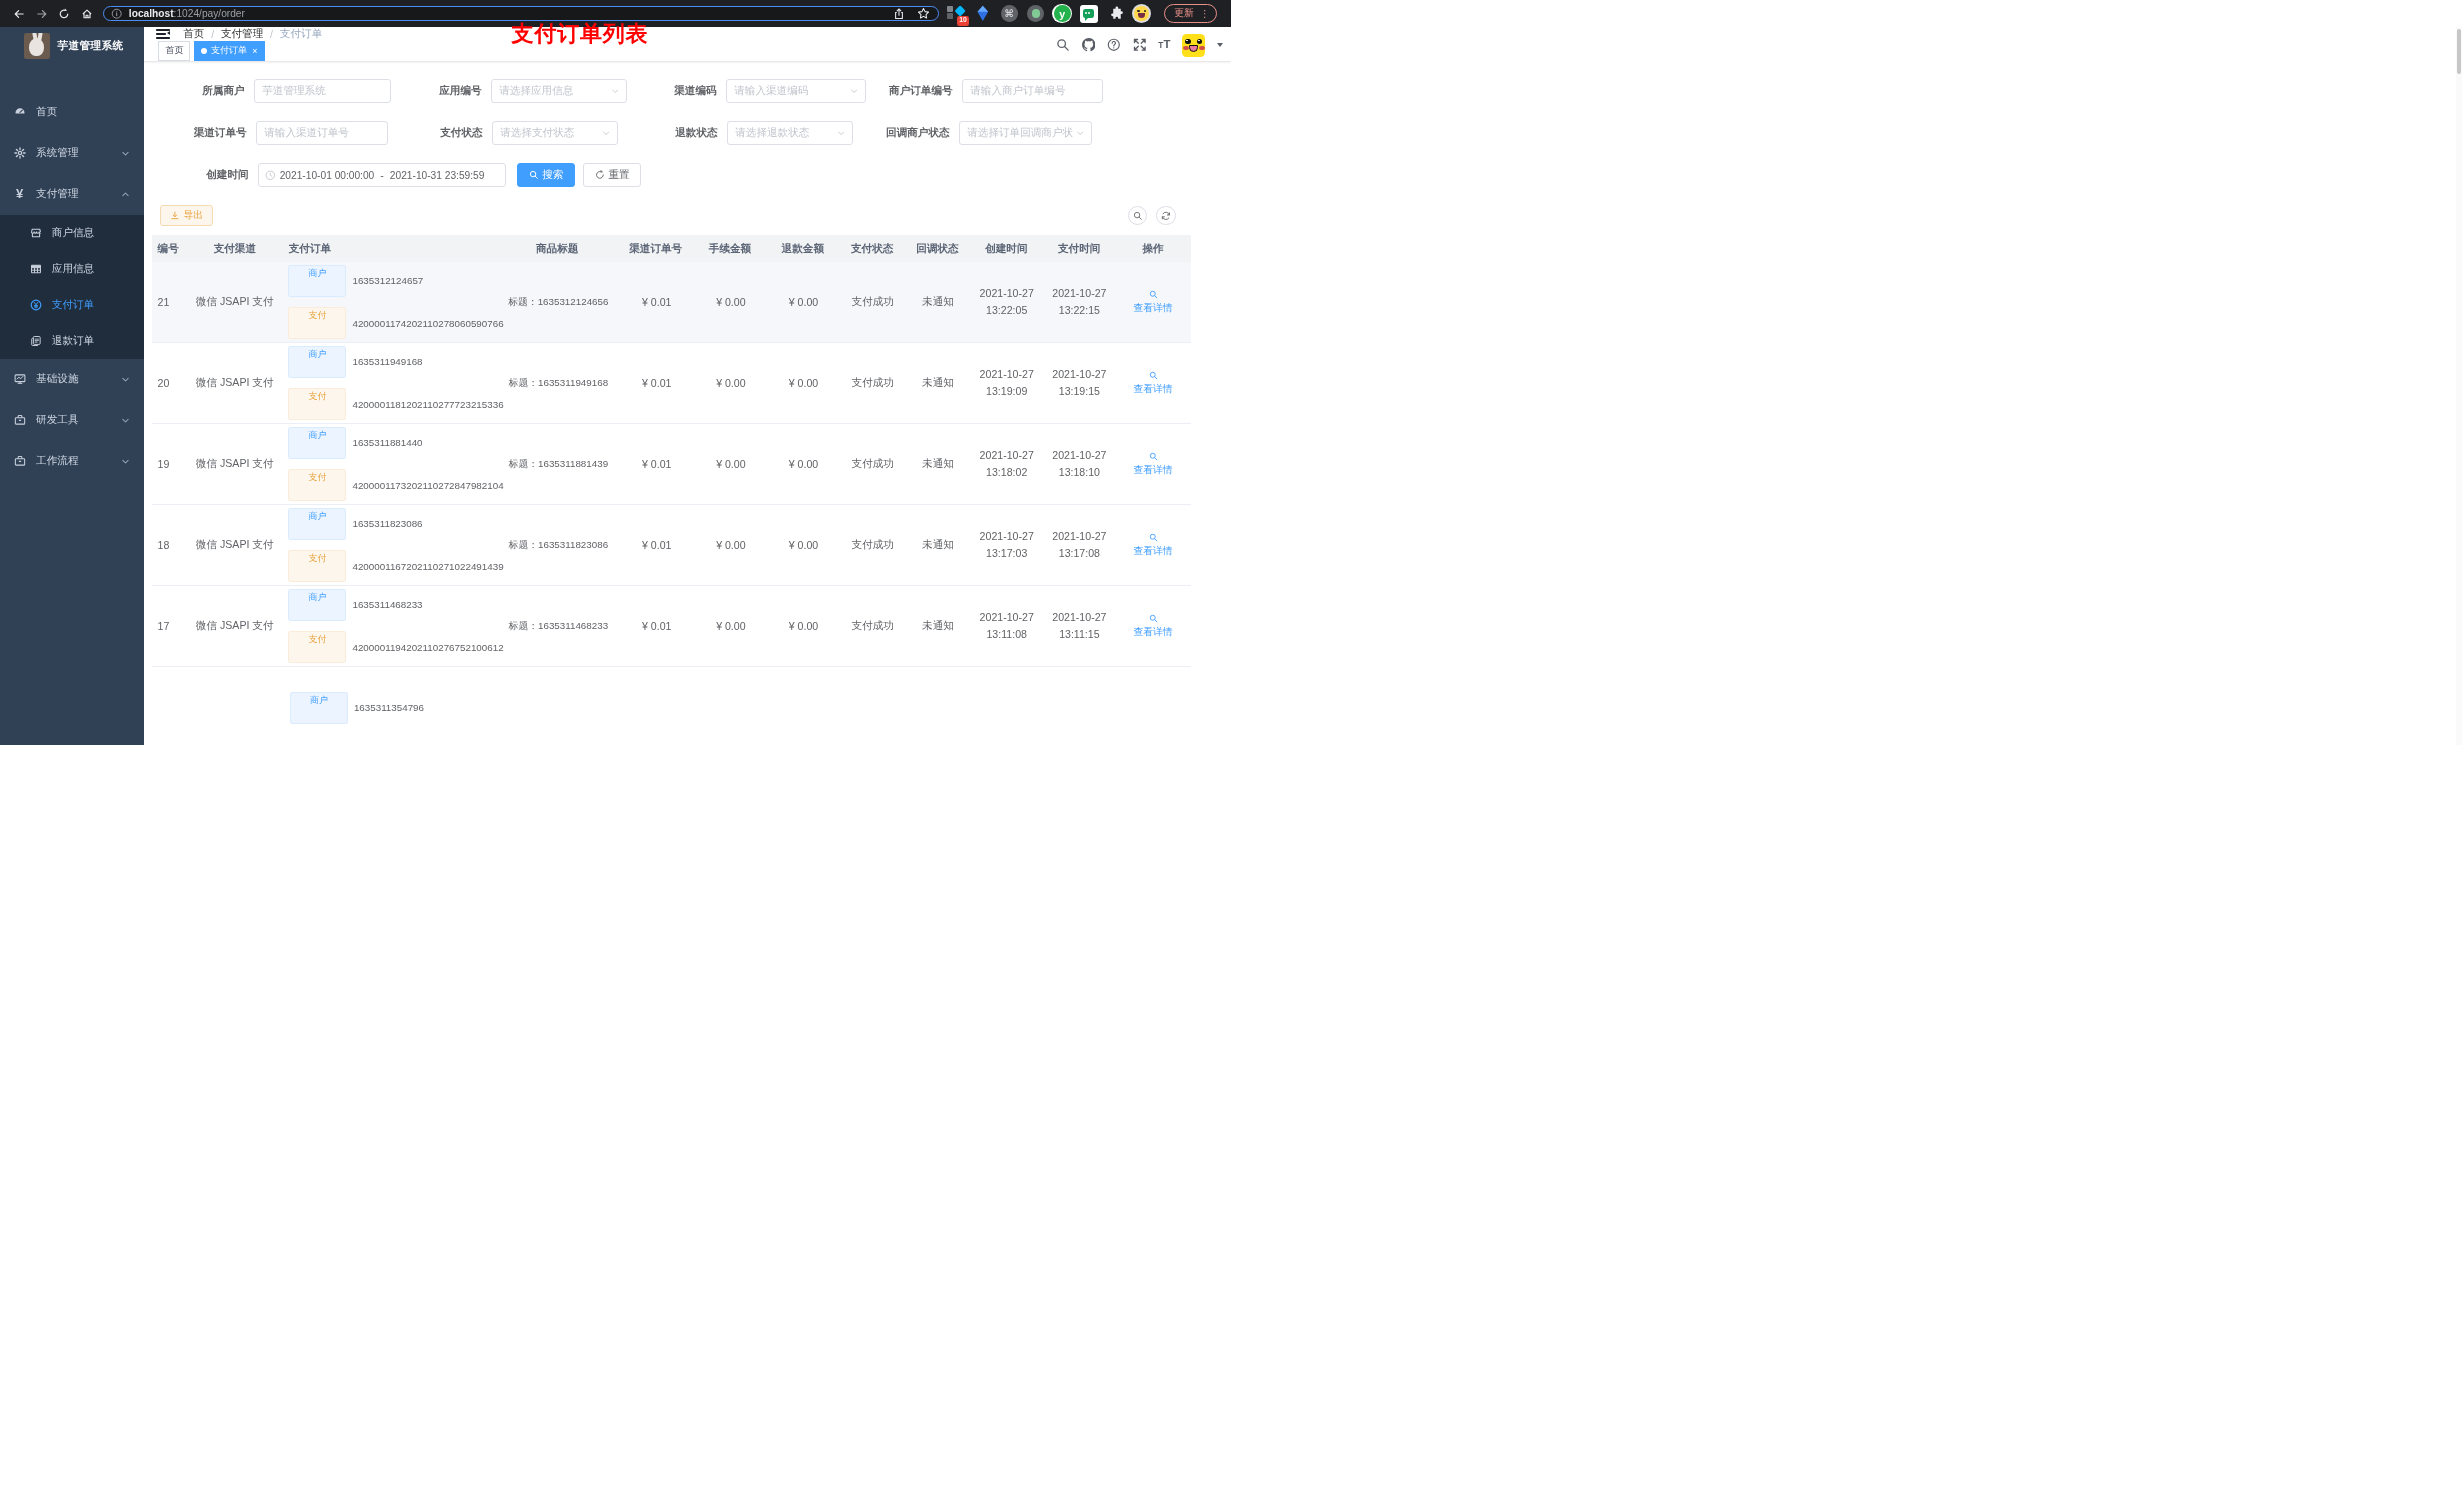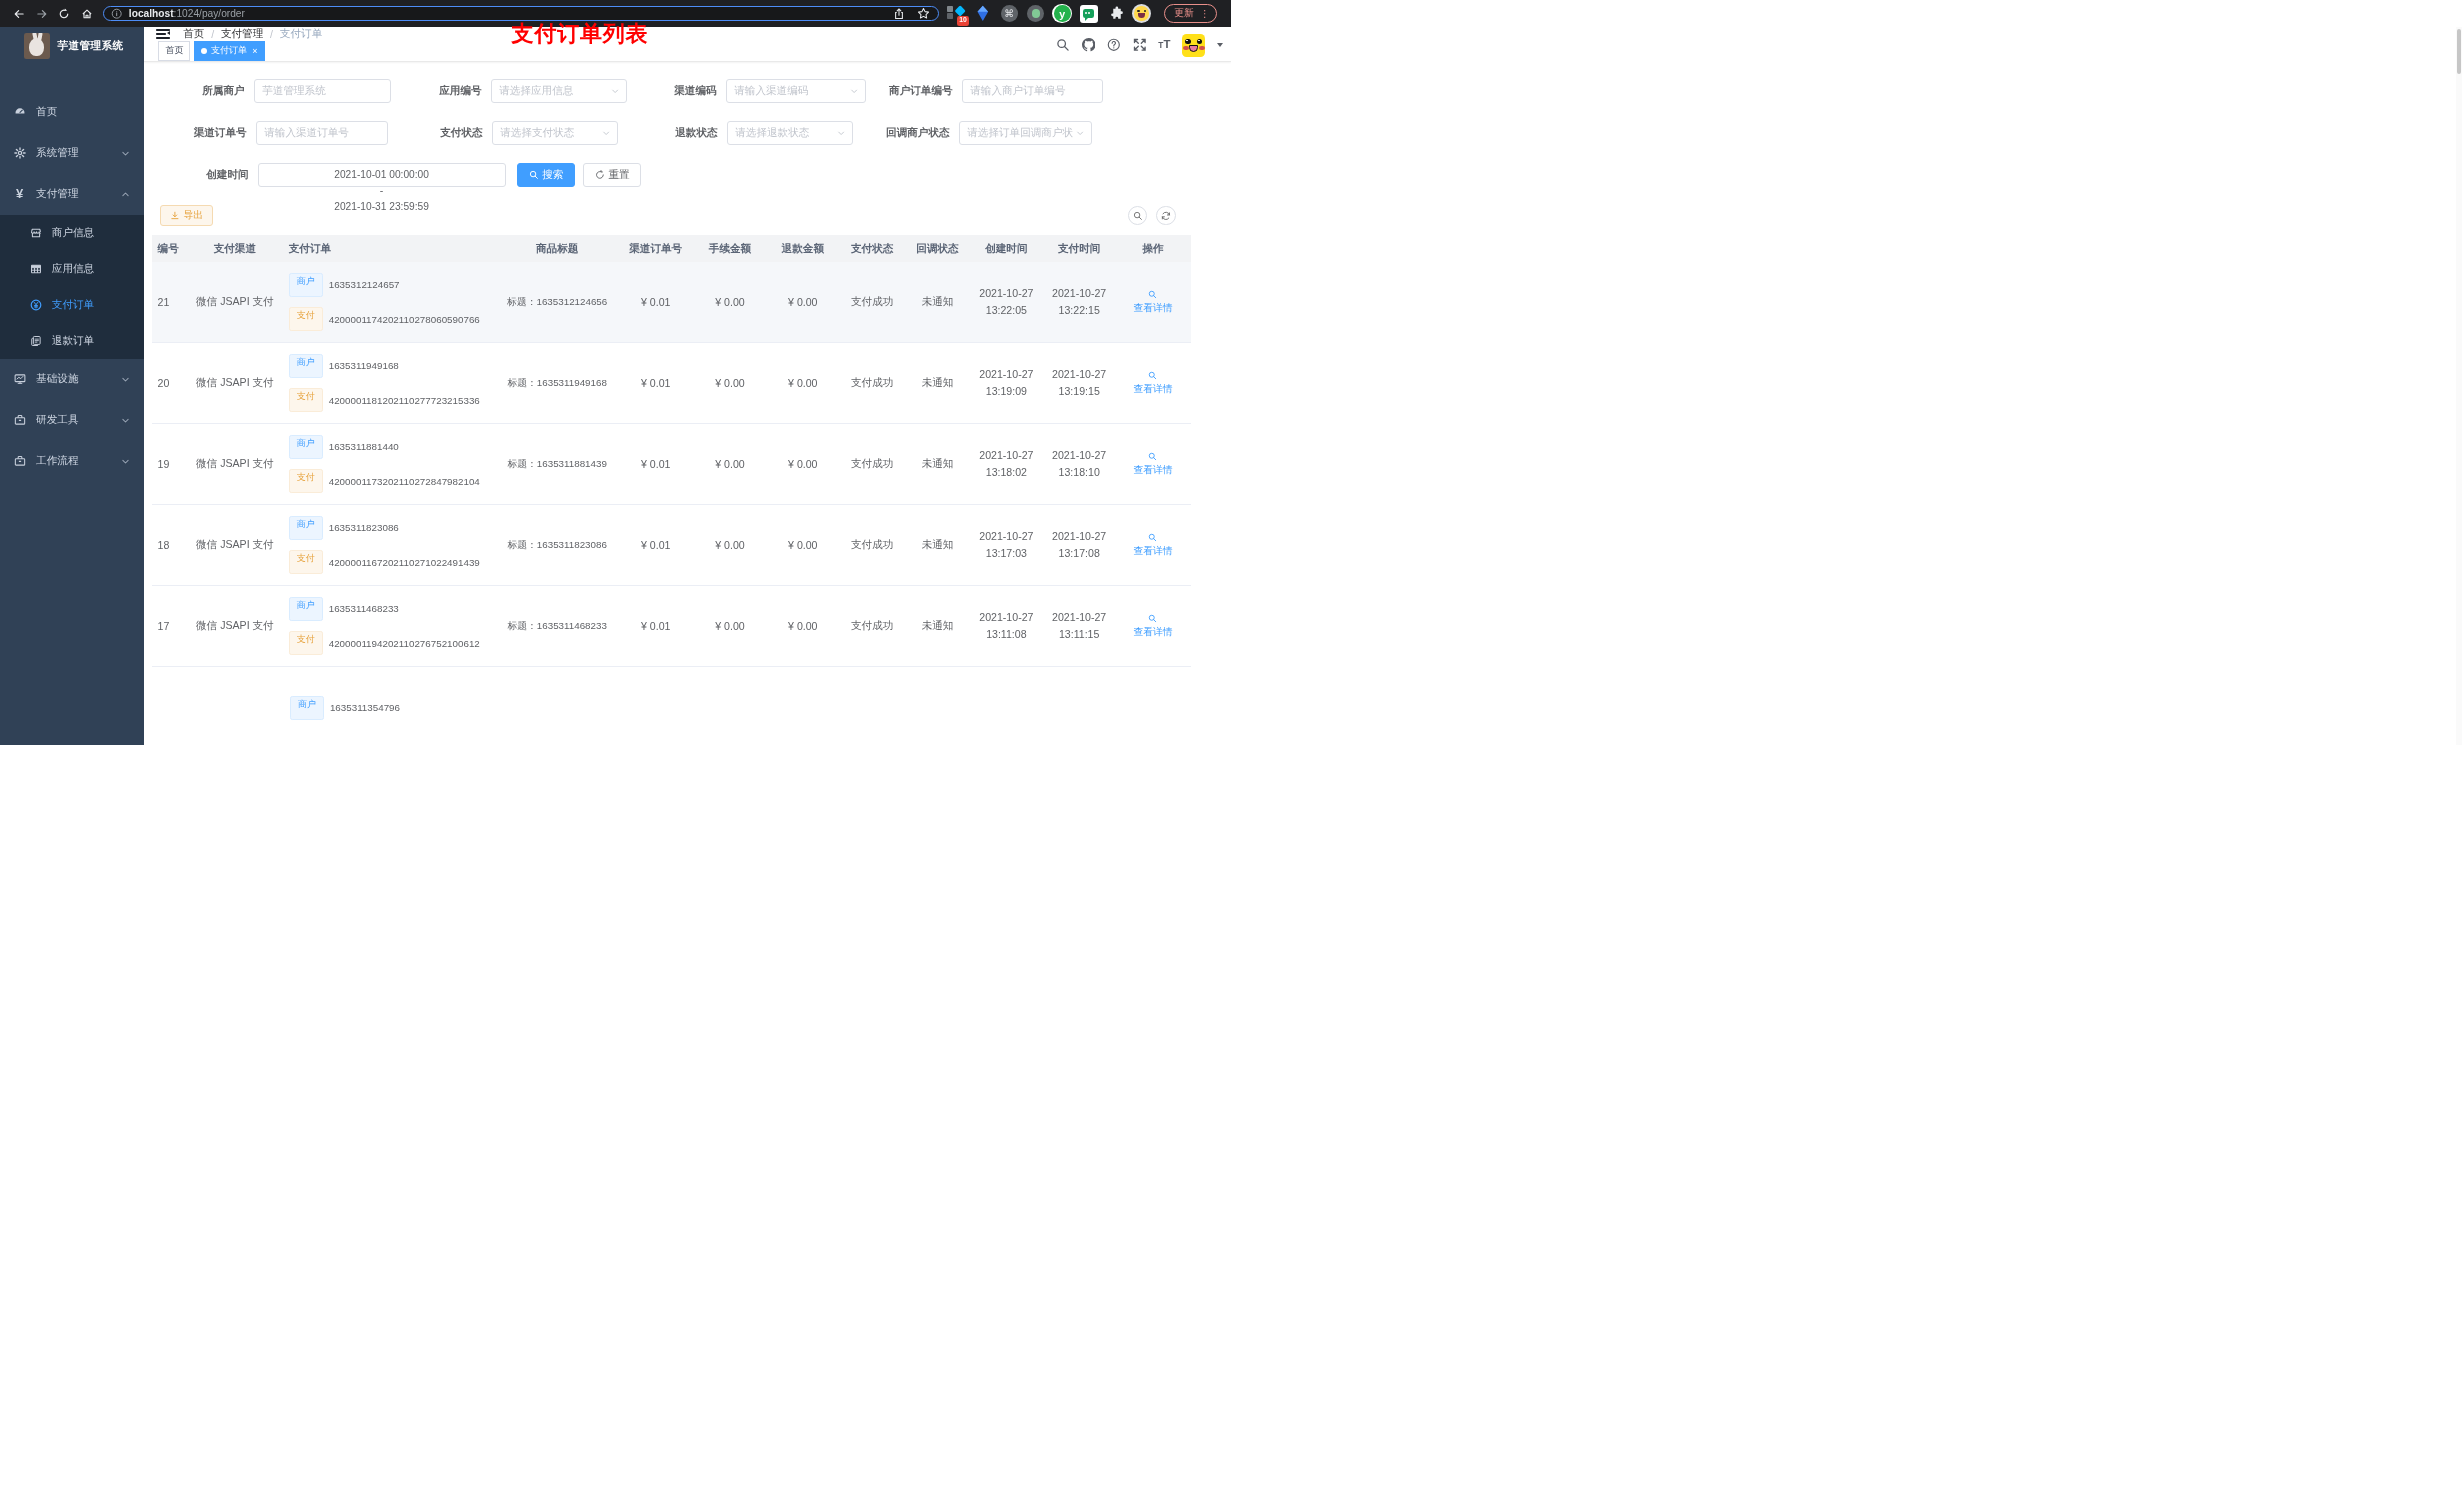--- a/index.html
+++ b/index.html
@@ -74,21 +74,21 @@
   .tag-view .dot { width:6px; height:6px; border-radius:50%; background:#fff; }
   .tag-view .close { font-size:9px; margin-left:1.5px; }
 
   
   .content { flex:1; padding:17.4px 0 0 7.6px; position:relative; }
   .f-row { display:flex; align-items:center; height:24px; margin-bottom:18px; }
   .f-label { font-size:10.6px; font-weight:700; color:#606266; text-align:right; padding-right:9px; flex:none; }
   .f-input { height:24px; border:0.8px solid #dcdfe6; border-radius:3px; display:flex; align-items:center; padding:0 7.6px; font-size:10.6px; color:#c0c4cc; background:#fff; cursor:text; flex:none; position:relative; }
   .f-input .ph { color:#c0c4cc; white-space:nowrap; overflow:hidden; }
   .f-input .chev { position:absolute; right:6px; color:#c0c4cc; }
-  .f-input.date { color:#606266; gap:4.5px; padding:0 6px;flex-direction:column; }
+  .f-input.date { color:#606266; gap:4.5px; padding:0 6px; }
   .f-input.date .dval { color:#606266; font-size:10.2px; white-space:nowrap; }
   .f-input.date .sep { color:#606266; margin:0 1.5px; }
   .btn { height:24px; border-radius:3px; font-size:10.6px; display:inline-flex; align-items:center; justify-content:center; gap:3.8px; cursor:pointer; border:0.8px solid #dcdfe6; background:#fff; color:#606266; padding:0 10.6px; flex:none; }
   .btn.primary { background:#409eff; border-color:#409eff; color:#fff; }
   .btn.warn-plain { background:#fdf6ec; border-color:#f5dab1; color:#e6a23c; height:21px; font-size:9.8px; padding:0 9px; }
   .toolbar-row { display:flex; align-items:center; margin:16.7px 0 0 8.3px; height:21px; }
   .tool-circles { position:absolute; right:55px; display:flex; gap:9px; }
   .circ-btn { width:19.7px; height:19.7px; border:0.8px solid #dcdfe6; border-radius:50%; display:flex; align-items:center; justify-content:center; color:#666; background:#fff; cursor:pointer; }
 
   
@@ -106,21 +106,21 @@
   .c-fe{width:74px; text-align:center;}
   .c-re{width:73px; text-align:center;}
   .c-st{width:67px; text-align:center;}
   .c-no{width:65px; text-align:center;}
   .c-cd{width:74px; text-align:center; line-height:1.65;}
   .c-pd{width:73px; text-align:center; line-height:1.65;}
   .c-op{width:76px; text-align:center;}
   .thead .c-ti { font-size:10.6px; }
   .oline { display:flex; align-items:center; gap:6px; }
   .oline + .oline { margin-top:10.6px; }
-  .eltag { font-size:9px; height:24px; line-height:14.4px; padding:0 7px; border-radius:2.3px; border:0.8px solid; flex:none; }
+  .eltag { font-size:9px; height:32px; line-height:14.4px; padding:0 19px; border-radius:2.3px; border:0.8px solid; flex:none; }
   .eltag.blue { color:#409eff; background:#ecf5ff; border-color:#d9ecff; }
   .eltag.yellow { color:#e6a23c; background:#fdf6ec; border-color:#faecd8; }
   .onum { font-size:9.8px; color:#606266; white-space:nowrap; }
   .detail-link { color:#409eff; font-size:9.8px; display:inline-flex; align-items:center; gap:3px; cursor:pointer; text-decoration:none;flex-direction:column; }
 
   
   .v-scroll { position:fixed; right:0; top:27px; width:6px; height:718px; background:#fafafa; }
   .v-scroll .thumb { position:absolute; top:1.5px; left:1.1px; width:3.8px; height:45px; border-radius:2.3px; background:#c6c6c6; }
 </style>
 </head>

